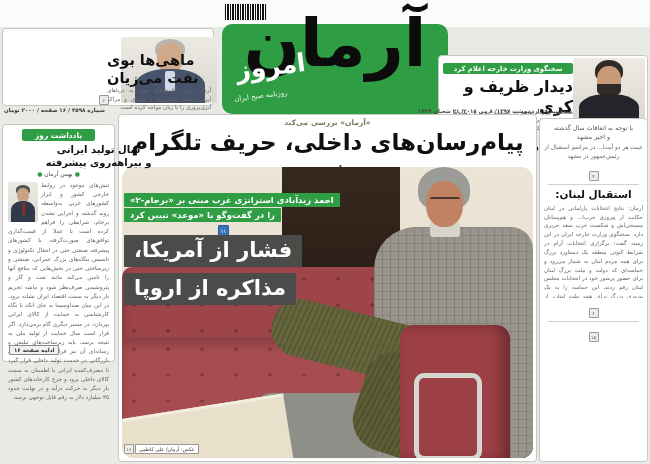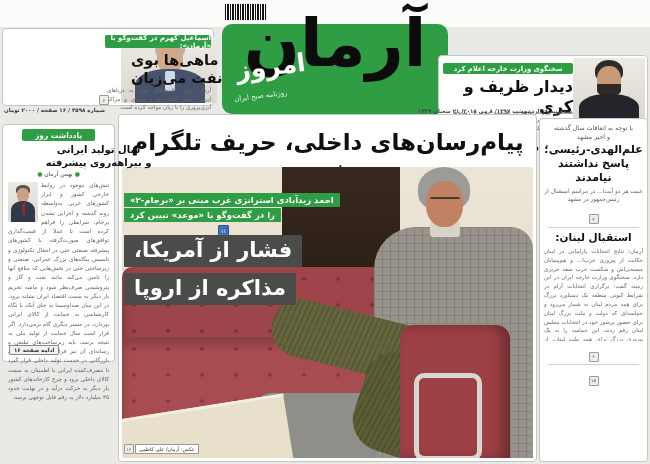--- a/index.html
+++ b/index.html
@@ -21,21 +21,21 @@
   .mast-title{font-weight:bold;color:#0c0c0c;letter-spacing:-2px;}
   .mast-sub{font-weight:bold;color:#fff;transform:rotate(-7deg);}
   .mast-tag{color:#eaf6ea;transform:rotate(-7deg);}
   
   .sil{position:relative;overflow:hidden;background:linear-gradient(#eceae2,#d9d7cf);border-radius:2px;}
   .sil>div{position:absolute;}
   .sil .hair{border-radius:50% 50% 40% 40%;}
   .sil .head{border-radius:46%;}
   .sil .torso{border-radius:45% 45% 0 0;}
   
-  .photo{position:absolute;overflow:hidden;background:linear-gradient(#ece5d6,#e2dac6);border-radius:2px;}
+  .photo{position:absolute;overflow:hidden;background:linear-gradient(#ece5d6,#e2dac6);border-radius:12px;}
   .photo>div{position:absolute;}
   .tuft{background-image:radial-gradient(circle at 12px 12px,rgba(0,0,0,.25) 1.5px,transparent 2px);background-size:34px 26px;}
   .plaid{background-color:#98948b;background-image:
     repeating-linear-gradient(90deg,rgba(50,50,50,.18) 0 1px,transparent 1px 8px),
     repeating-linear-gradient(0deg,rgba(50,50,50,.14) 0 1px,transparent 1px 8px);}
   .cord{background-image:repeating-linear-gradient(100deg,rgba(0,0,0,.14) 0 2px,transparent 2px 5px);}
   .overlay-kicker{background:#2f9d44;color:#fff;font-weight:bold;padding:2px 6px;border-radius:1px;}
   .overlay-hl{background:#4b4b49;color:#fff;font-weight:bold;padding:3px 10px 5px;border-radius:1px;letter-spacing:-0.5px;}
   .divline{border-top:1px solid #d2d2cd;}
 </style>
@@ -54,42 +54,42 @@
     <div class="abs mast-tag" style="left:12px;top:92px;font-size:7px;">روزنامه صبح ایران</div>
   </div>
 
   <div class="card" style="left:2px;top:28px;width:212px;height:78px;">
     <div class="sil abs" style="left:4px;top:8px;width:96px;height:66px;">
       <div class="hair" style="left:34px;top:2px;width:30px;height:20px;background:#b9b4ac;"></div>
       <div class="head" style="left:36px;top:6px;width:26px;height:30px;background:#cfa98a;"></div>
       <div class="torso" style="left:14px;top:32px;width:70px;height:36px;background:#47536b;"></div>
       <div style="left:44px;top:34px;width:10px;height:20px;background:#cfd9e8;border-radius:2px;"></div>
     </div>
-    <div class="abs kickerbar green" style="left:102px;top:6px;width:106px;height:13px;font-size:7px;">اسماعیل کهرم در گفت‌وگو با «آرمان»:</div>
-    <div class="abs hl" style="left:102px;top:22px;width:106px;font-size:14.5px;text-align:left;padding-left:2px;margin-left:24px;"><span>ماهی‌ها بوی</span><br><span>نفت می‌زیان</span></div>
+    <div class="abs hl" style="left:102px;top:22px;width:106px;font-size:14.5px;text-align:left;padding-left:2px;"><span>ماهی‌ها بوی</span><br><span>نفت می‌زیان</span></div>
     <div class="abs sub" style="left:104px;top:57px;width:104px;font-size:5.6px;">آرمان: ورود آلاینده‌های نفتی به دریاهای ایران، بخش کشاورزی و شهری و مراکز آبزی‌پروری را با زیان مواجه کرده است.</div>
     <div class="abs ref" style="left:96px;top:66px;width:8px;height:8px;font-size:4.5px;">۶</div>
   </div>
   <div class="abs nowrap" style="left:4px;top:107px;font-size:5.5px;font-weight:bold;color:#333;">شماره ۳۵۹۸ / ۱۶ صفحه / ۲۰۰۰ تومان</div>
 
   <div class="card" style="left:438px;top:43px;width:210px;height:72px;margin-top:12px;">
     <div class="sil abs" style="right:2px;top:2px;width:72px;height:66px;">
       <div class="hair" style="left:22px;top:2px;width:28px;height:22px;background:#2e2a28;"></div>
       <div class="head" style="left:24px;top:8px;width:24px;height:28px;background:#c89a78;"></div>
       <div style="left:24px;top:26px;width:24px;height:12px;background:#2e2a28;border-radius:0 0 45% 45%;"></div>
       <div class="torso" style="left:6px;top:36px;width:60px;height:30px;background:#23252a;"></div>
     </div>
     <div class="abs kickerbar green" style="left:4px;top:7px;width:130px;height:11px;font-size:6.8px;">سخنگوی وزارت خارجه اعلام کرد</div>
     <div class="abs hl" style="left:4px;top:21px;width:130px;font-size:16px;text-align:right;padding-right:2px;"><span>دیدار ظریف و کری</span><br><span>قبل از مراکز برجام</span></div>
     <div class="abs sub" style="left:14px;top:52px;width:120px;font-size:5.3px;">سخنگوی وزارت خارجه در نشست خبری با رسانه‌ها تاکید کرد: برجام ویژگی‌های حوزه‌ای ندارد و یک توافق چندجانبه بین‌المللی است.</div>
     <div class="abs ref" style="left:5px;top:59px;width:8px;height:8px;font-size:4.5px;">۲</div>
   </div>
   <div class="abs nowrap" style="right:78px;top:108px;font-size:5.5px;color:#444;font-weight:bold;">سه‌شنبه ۱۸ اردیبهشت ۱۳۹۷/ ۸ می ۲۰۱۸/ ۲۱ شعبان ۱۴۳۹</div>
 
   <div class="card" style="left:118px;top:114px;width:419px;height:348px;">
+    <div class="abs" style="left:0;top:3px;width:417px;text-align:center;font-size:7.5px;font-weight:bold;color:#708060;">«آرمان» بررسی می‌کند</div>
     <div class="abs hl" style="left:0;top:13px;width:417px;text-align:center;font-size:23px;letter-spacing:-1px;">پیام‌رسان‌های داخلی، حریف تلگرام نشدند</div>
 
     <div class="photo" style="left:3px;top:52px;width:411px;height:291px;">
       <div style="left:160px;top:0;width:118px;height:108px;background:linear-gradient(#38291f,#2b1f17);"></div>
       <div class="tuft" style="left:0;top:100px;width:286px;height:96px;background-color:#9d454a;border-radius:10px 10px 0 0;box-shadow:inset 0 -10px 14px rgba(0,0,0,.25);"></div>
       <div class="tuft" style="left:0;top:170px;width:312px;height:92px;background-color:#a74d51;border-radius:8px;box-shadow:inset 0 8px 10px rgba(0,0,0,.18);"></div>
       <div style="left:135px;top:226px;width:128px;height:68px;background:#8f8f89;border-radius:14px;"></div>
       <div style="left:-12px;top:240px;width:180px;height:72px;background:#e8e0ca;border-top:3px solid #f4eee0;transform:rotate(-9deg);"></div>
       <div style="right:0;bottom:0;width:124px;height:34px;background:#17110e;"></div>
       <div style="right:0;bottom:0;width:124px;height:7px;background:#7e1f18;"></div>
@@ -130,21 +130,20 @@
         <span style="position:absolute;left:3px;top:19px;width:24px;height:21px;background:#30394a;border-radius:45% 45% 0 0;"></span>
         <span style="position:absolute;left:14px;top:21px;width:3px;height:12px;background:#8c2b2b;"></span>
       </span>
       <span>تنش‌های موجود در روابط خارجی کشور و ابزار کشورهای غربی به‌واسطه روند گذشته و اجرایی نشدن برجام، شرایطی را فراهم کرده است تا عملا از قیمت‌گذاری توافق‌های صورت‌گرفته با کشورهای پیشرفته صنعتی حتی در انتقال تکنولوژی و تاسیس بنگاه‌های بزرگ عمرانی، صنعتی و زیرساختی حتی در بخش‌هایی که منافع آنها را تامین می‌کند مانند نفت و گاز و پتروشیمی صرف‌نظر شود و ماشه تحریم بار دیگر به سمت اقتصاد ایران نشانه برود. در این میان صداوسیما به جای آنکه با نگاه کارشناسی به حمایت از کالای ایرانی بپردازد، در مسیر دیگری گام برمی‌دارد. اگر قرار است سال حمایت از تولید ملی به نتیجه برسد، باید زیرساخت‌های تبلیغی و رسانه‌ای آن نیز فراهم شود و آگهی‌های بازرگانی در خدمت تولید داخلی قرار گیرد تا مصرف‌کننده ایرانی با اطمینان به سمت کالای داخلی برود و چرخ کارخانه‌های کشور بار دیگر به حرکت درآید و در نهایت حدود ۳۵ میلیارد دلار به رقم قابل توجهی برسد.</span>
     </div>
     <div class="abs" style="left:6px;bottom:6px;border:1px solid #888;background:#f0f0ee;font-size:5.5px;font-weight:bold;color:#333;padding:1px 4px;border-radius:1px;">ادامه صفحه ۱۶</div>
   </div>
 
   <div class="card" style="left:539px;top:118px;width:109px;height:344px;padding:4px 4px 0;">
     <div style="text-align:center;font-size:6.3px;color:#555;line-height:1.45;"><span>با توجه به اتفاقات سال گذشته</span><br><span>و اخیر مشهد</span></div>
-    <div class="hl" style="text-align:center;font-size:11px;margin-top:2px;"><span>علم‌الهدی-رئیسی؛</span><br><span>پاسخ نداشتند نیامدند</span></div>
     <div style="text-align:center;font-size:5.8px;color:#666;line-height:1.5;margin-top:2px;">غیبت هر دو آیت‌ا... در مراسم استقبال از رئیس‌جمهور در مشهد</div>
     <div style="text-align:center;margin:2px 0;"><span class="ref" style="width:8px;height:8px;font-size:4.5px;">۲</span></div>
     <div class="divline" style="margin:1px 4px;"></div>
 
     <div class="hl" style="text-align:center;font-size:10.5px;margin-top:3px;"><span>استقبال لبنان:</span><br></div>
     <div class="sub" style="font-size:5.6px;line-height:1.58;margin-top:3px;height:94px;overflow:hidden;">آرمان: نتایج انتخابات پارلمانی در لبنان حکایت از پیروزی حزب‌ا... و هم‌پیمانان مسیحی‌اش و شکست حزب سعد حریری دارد. سخنگوی وزارت خارجه ایران در این زمینه گفت: برگزاری انتخابات آرام در شرایط کنونی منطقه یک دستاورد بزرگ برای همه مردم لبنان به شمار می‌رود و حماسه‌ای که دولت و ملت بزرگ لبنان برای حضور پرشور خود در انتخابات مجلس لبنان رقم زدند، این حماسه را به یک پیروزی بزرگ برای همه ملت لبنان، از طوایف و جریان‌های مختلف سیاسی بدل ساخت.</div>
     <div style="text-align:center;margin:2px 0;"><span class="ref" style="width:8px;height:8px;font-size:4.5px;">۶</span></div>
     <div class="divline" style="margin:1px 4px;"></div>
 
     <div style="text-align:center;margin:2px 0;"><span class="ref" style="width:8px;height:8px;font-size:4.5px;">۱۵</span></div>

